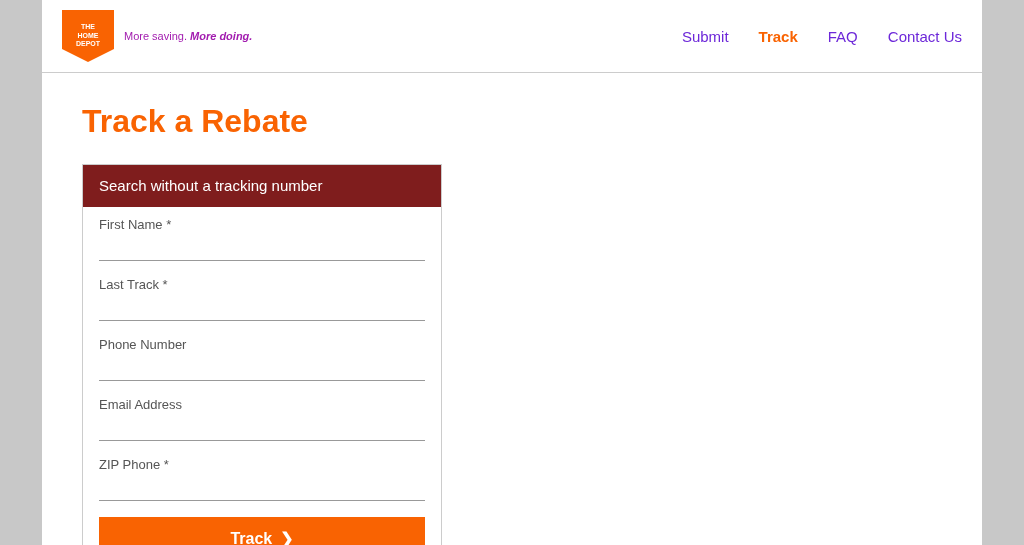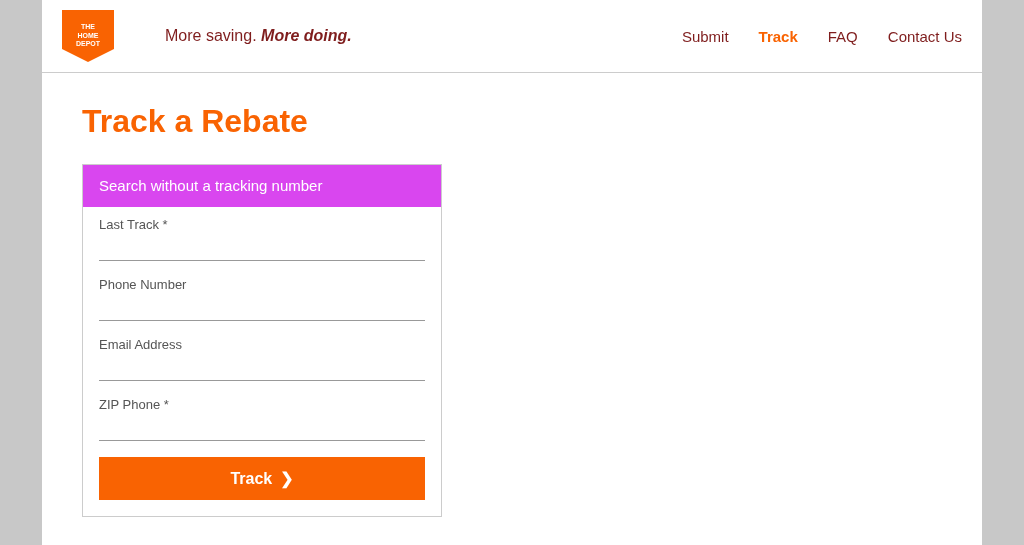--- a/index.html
+++ b/index.html
@@ -56,38 +56,37 @@
     .logo-text-inner {
       font-size: 7px;
       font-weight: bold;
       color: white;
       text-align: center;
       line-height: 1.2;
       text-transform: uppercase;
     }
 
     .logo-tagline {
-      font-size: 16px;
-      color: #7f1d1d;
-      margin-left: 41px;
+      font-size: 11px;
+      color: #a21caf;
     }
 
     .logo-tagline strong {
       font-style: italic;
     }
 
     .nav-links {
       display: flex;
       align-items: center;
       gap: 30px;
     }
 
     .nav-link {
       font-size: 15px;
-      color: #7f1d1d;
+      color: #6d28d9;
       text-decoration: none;
       cursor: pointer;
     }
 
     .nav-link.active {
       color: #f96302;
       font-weight: bold;
     }
 
     
@@ -103,21 +102,21 @@
     }
 
     
     .form-card {
       width: 360px;
       border: 1px solid #cccccc;
       background: #ffffff;
     }
 
     .form-card-header {
-      background-color: #d946ef;
+      background-color: #7f1d1d;
       padding: 12px 16px;
     }
 
     .form-card-header-text {
       color: #ffffff;
       font-size: 15px;
       font-weight: 500;
     }
 
     .form-card-body {
@@ -199,20 +198,24 @@
       <h1 class="page-title">Track a Rebate</h1>
 
       <div class="form-card">
 
         <div class="form-card-header">
           <span class="form-card-header-text">Search without a tracking number</span>
         </div>
 
         <div class="form-card-body">
 
+          <div class="form-field">
+            <label>First Name *</label>
+            <input type="text" style="">
+          </div>
 
           <div class="form-field">
             <label>Last Track *</label>
             <input type="text" style="">
           </div>
 
           <div class="form-field">
             <label>Phone Number</label>
             <input type="tel" style="">
           </div>

